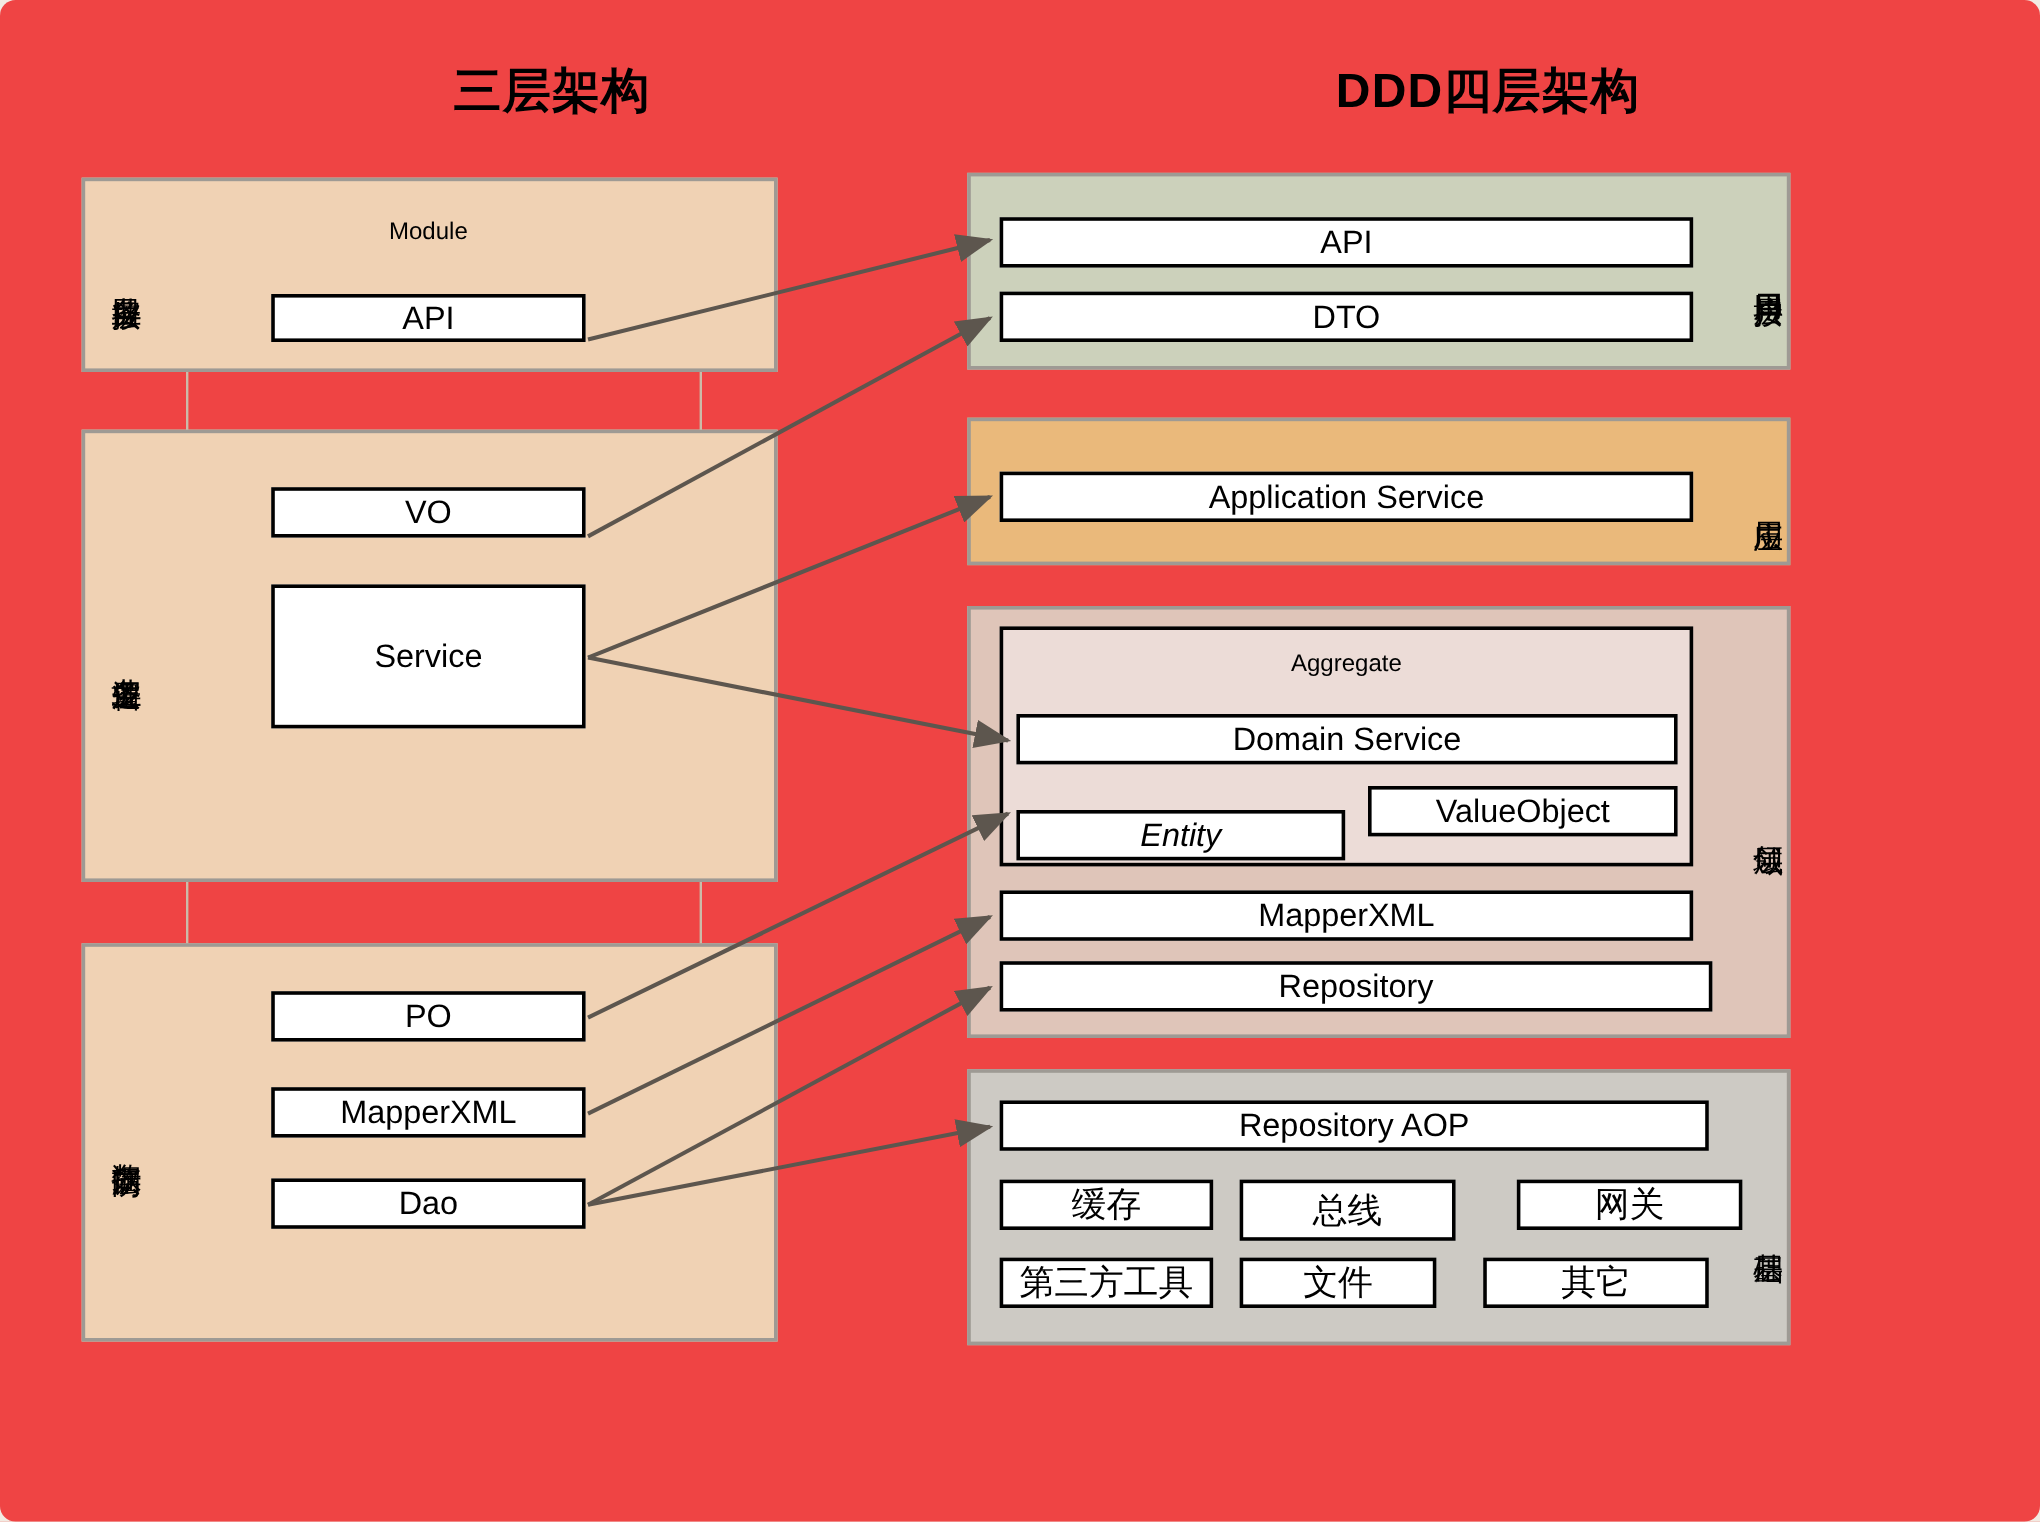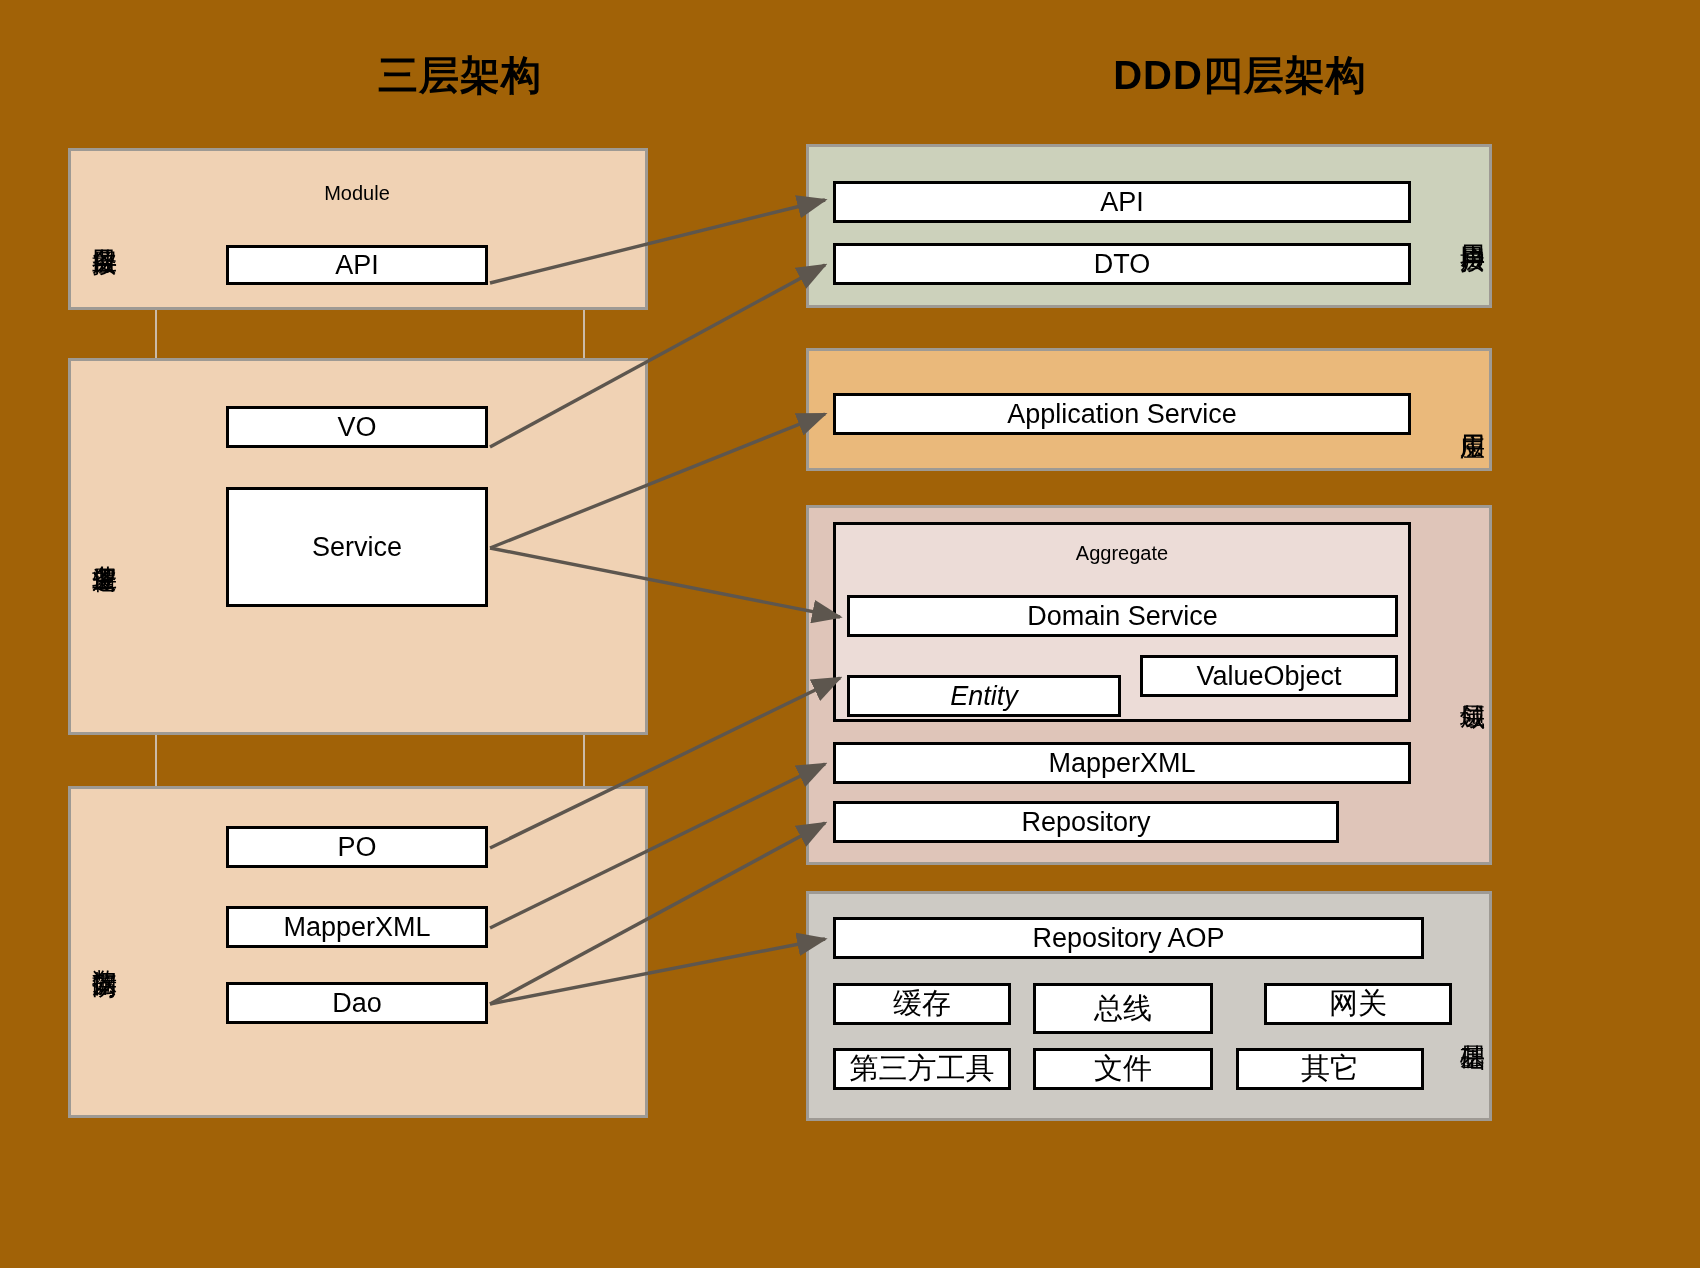--- a/index.html
+++ b/index.html
@@ -12,21 +12,22 @@
     height: 1268px;
     font-family: "Liberation Sans", "DejaVu Sans", sans-serif;
     position: relative;
     overflow: hidden;
   }
   #stage {
     position: absolute;
     left: 0; top: 0;
     width: 1700px;
     height: 1268px;
-    background: #a16207;
+    background: #ef4444;
+    border-radius: 13px;
   }
 
   
   .title {
     position: absolute;
     font-weight: bold;
     font-size: 40px;
     color: #000;
     text-align: center;
     letter-spacing: 1px;
@@ -140,32 +141,32 @@
   <div class="panel" style="left:806px; top:505px; width:686px; height:360px; background:#dfc5b9;"></div>
   <div class="vlabel" style="left:1448px; top:635px; width:38px; height:100px;">领域层</div>
 
   <div class="aggregate" style="left:833px; top:522px; width:578px; height:200px;"></div>
   <div class="grouplabel" style="left:833px; top:542px; width:578px;">Aggregate</div>
   <div class="box" style="left:847px; top:595px; width:551px; height:42px;">Domain Service</div>
   <div class="box" style="left:847px; top:675px; width:274px; height:42px;font-style:italic;">Entity</div>
   <div class="box" style="left:1140px; top:655px; width:258px; height:42px;text-align:center;">ValueObject</div>
 
   <div class="box" style="left:833px; top:742px; width:578px; height:42px;">MapperXML</div>
-  <div class="box" style="left:833px; top:801px; width:506px; height:42px;">Repository</div>
+  <div class="box" style="left:833px; top:801px; width:594px; height:42px;">Repository</div>
 
   <div class="panel" style="left:806px; top:891px; width:686px; height:230px; background:#cdcac4;"></div>
   <div class="vlabel" style="left:1448px; top:975px; width:38px; height:100px;">基础层</div>
   <div class="box" style="left:833px; top:917px; width:591px; height:42px;">Repository AOP</div>
 
   <div class="box cn" style="left:833px; top:983px; width:178px; height:42px;">缓存</div>
   <div class="box cn" style="left:1033px; top:983px; width:180px; height:51px;">总线</div>
   <div class="box cn" style="left:1236px; top:983px; width:188px; height:42px;margin-left:28px;">网关</div>
 
   <div class="box cn" style="left:833px; top:1048px; width:178px; height:42px;">第三方工具</div>
-  <div class="box cn" style="left:1033px; top:1048px; width:180px; height:42px;">文件</div>
+  <div class="box cn" style="left:1033px; top:1048px; width:164px; height:42px;">文件</div>
   <div class="box cn" style="left:1236px; top:1048px; width:188px; height:42px;">其它</div>
 
   <svg id="arrows" viewBox="0 0 1700 1268">
     <defs>
       <marker id="ah" markerWidth="9" markerHeight="7" refX="8.2" refY="3.5" orient="auto" markerUnits="strokeWidth">
         <path d="M0,0 L9,3.5 L0,7 z" fill="#5d564e"></path>
       </marker>
     </defs>
     <g stroke="#5d564e" stroke-width="3.4" fill="none" marker-end="url(#ah)">
 

